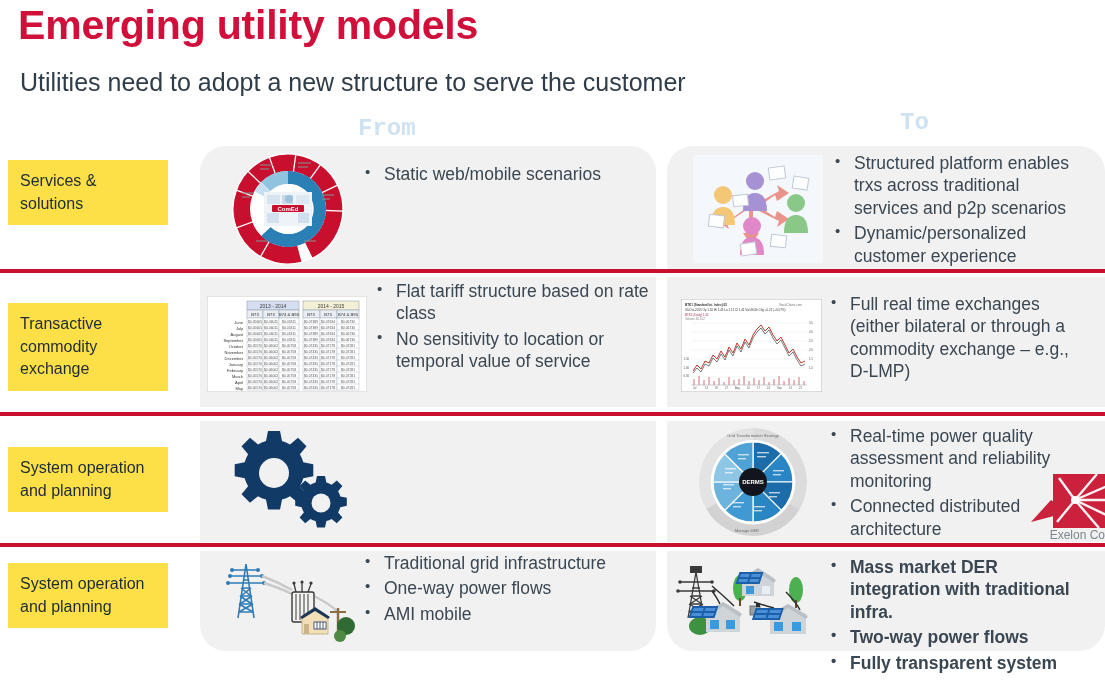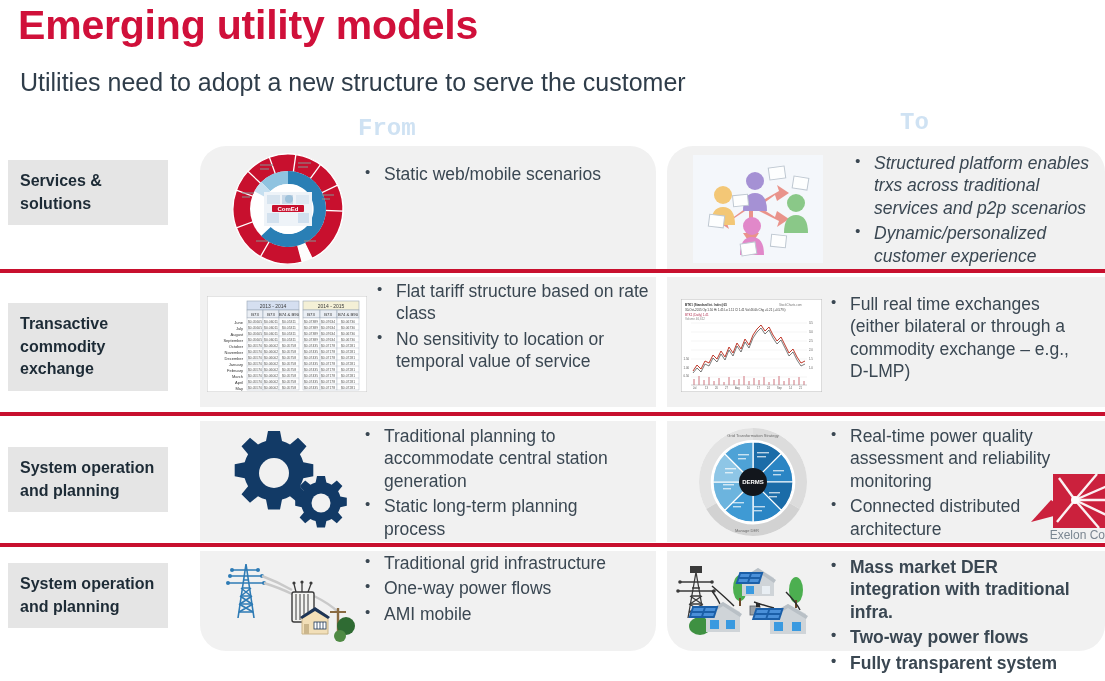--- a/index.html
+++ b/index.html
@@ -43,22 +43,22 @@
     background:#c8102e;
   }
   .d1{top:269px;}
   .d2{top:412px;}
   .d3{top:543px;}
 
   
   .rowlabel{
     position:absolute;left:8px;
     width:160px;
-    background:#e5e5e5;
-    font-size:16px;font-weight:bold;
+    background:#fde047;
+    font-size:16px;font-weight:normal;
     color:#1d2b36;
     line-height:1.42;
     padding:10px 10px 10px 12px;
     box-sizing:border-box;
   }
 
   
   .panel{
     position:absolute;
     background:#f1f1f1;
@@ -205,21 +205,21 @@
           <rect x="100" y="22" width="15" height="12" transform="rotate(9 107 28)"></rect>
           <rect x="40" y="40" width="15" height="11" transform="rotate(-6 47 45)"></rect>
           <rect x="16" y="60" width="15" height="12" transform="rotate(7 23 66)"></rect>
           <rect x="48" y="88" width="15" height="12" transform="rotate(-9 55 94)"></rect>
           <rect x="78" y="80" width="15" height="12" transform="rotate(6 85 86)"></rect>
         </g>
       </g>
     </svg>
   </div>
 
-  <div class="txtblock" style="left:850px;top:152px;width:256px;font-style:italic;">
+  <div class="txtblock" style="left:830px;top:152px;width:256px;">
     <ul class="bul">
       <li>Structured platform enables trxs across traditional services and p2p scenarios</li>
       <li>Dynamic/personalized customer experience</li>
     </ul>
   </div>
 
   <div class="panel from" style="top:277px;height:130px;"></div>
   <div class="panel to" style="top:277px;height:130px;"></div>
 
   <div class="rowlabel" style="top:303px;">Transactive commodity exchange</div>
@@ -477,26 +477,20 @@
           <circle r="15" fill="#f1f1f1"></circle>
         </g>
         <g transform="translate(99,75)">
           <path d="M-4,-27 h8 l1.4,6.5 a21,21 0 0,1 5.2,2.2 l5.2,-4.3 l5.6,5.6 l-4.3,5.2 a21,21 0 0,1 2.2,5.2 l6.5,1.4 v8 l-6.5,1.4 a21,21 0 0,1 -2.2,5.2 l4.3,5.2 l-5.6,5.6 l-5.2,-4.3 a21,21 0 0,1 -5.2,2.2 l-1.4,6.5 h-8 l-1.4,-6.5 a21,21 0 0,1 -5.2,-2.2 l-5.2,4.3 l-5.6,-5.6 l4.3,-5.2 a21,21 0 0,1 -2.2,-5.2 l-6.5,-1.4 v-8 l6.5,-1.4 a21,21 0 0,1 2.2,-5.2 l-4.3,-5.2 l5.6,-5.6 l5.2,4.3 a21,21 0 0,1 5.2,-2.2 Z"></path>
           <circle r="9.5" fill="#f1f1f1"></circle>
         </g>
       </g>
     </svg>
   </div>
 
-  <div class="txtblock" style="left:360px;top:425px;width:278px;">
-    <ul class="bul">
-      <li>Traditional planning to accommodate central station generation</li>
-      <li>Static long-term planning process</li>
-    </ul>
-  </div>
 
   <div class="iconbox" style="left:693px;top:425px;width:120px;height:114px;">
     <svg viewBox="0 0 120 114" width="120" height="114">
       <g transform="translate(60,57)">
         <circle r="54" fill="#ffffff"></circle>
 
         <path d="M0,-54 A54,54 0 0,1 46.8,27 L36.6,21.1 A42,42 0 0,0 0,-42 Z" fill="#dcdcdc"></path>
         <path d="M0,-54 A54,54 0 0,0 -46.8,27 L-36.6,21.1 A42,42 0 0,1 0,-42 Z" fill="#e3e3e3"></path>
         <path d="M-46.8,27 A54,54 0 0,0 46.8,27 L36.6,21.1 A42,42 0 0,1 -36.6,21.1 Z" fill="#d2d2d2"></path>
         <circle r="40" fill="#ffffff"></circle>

